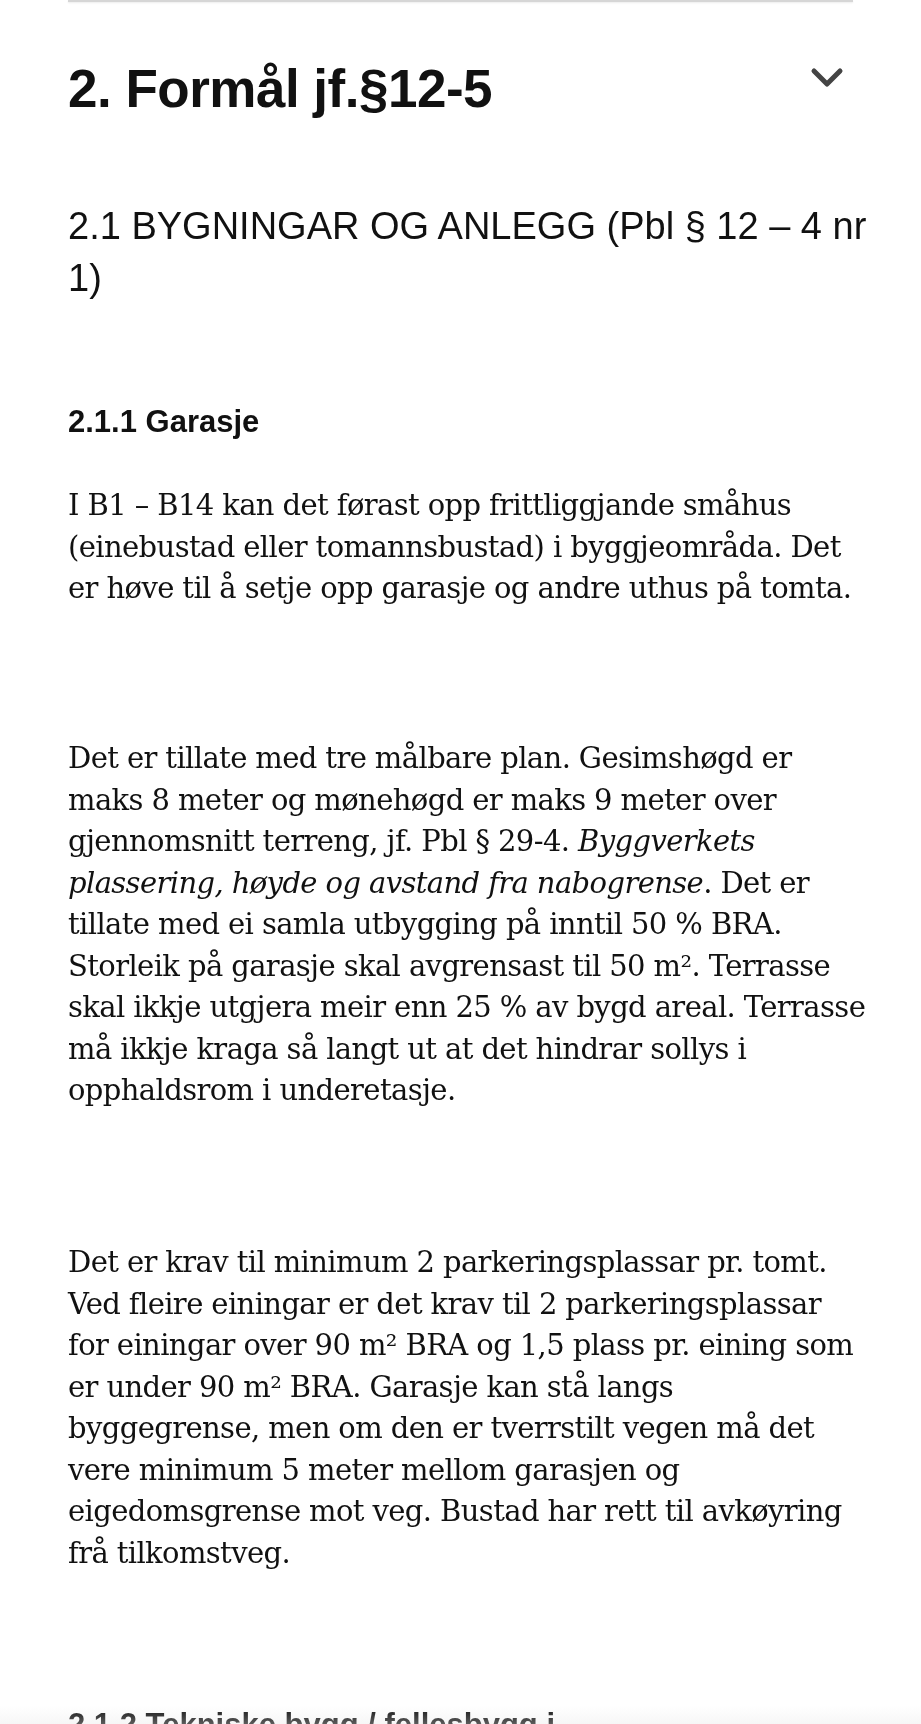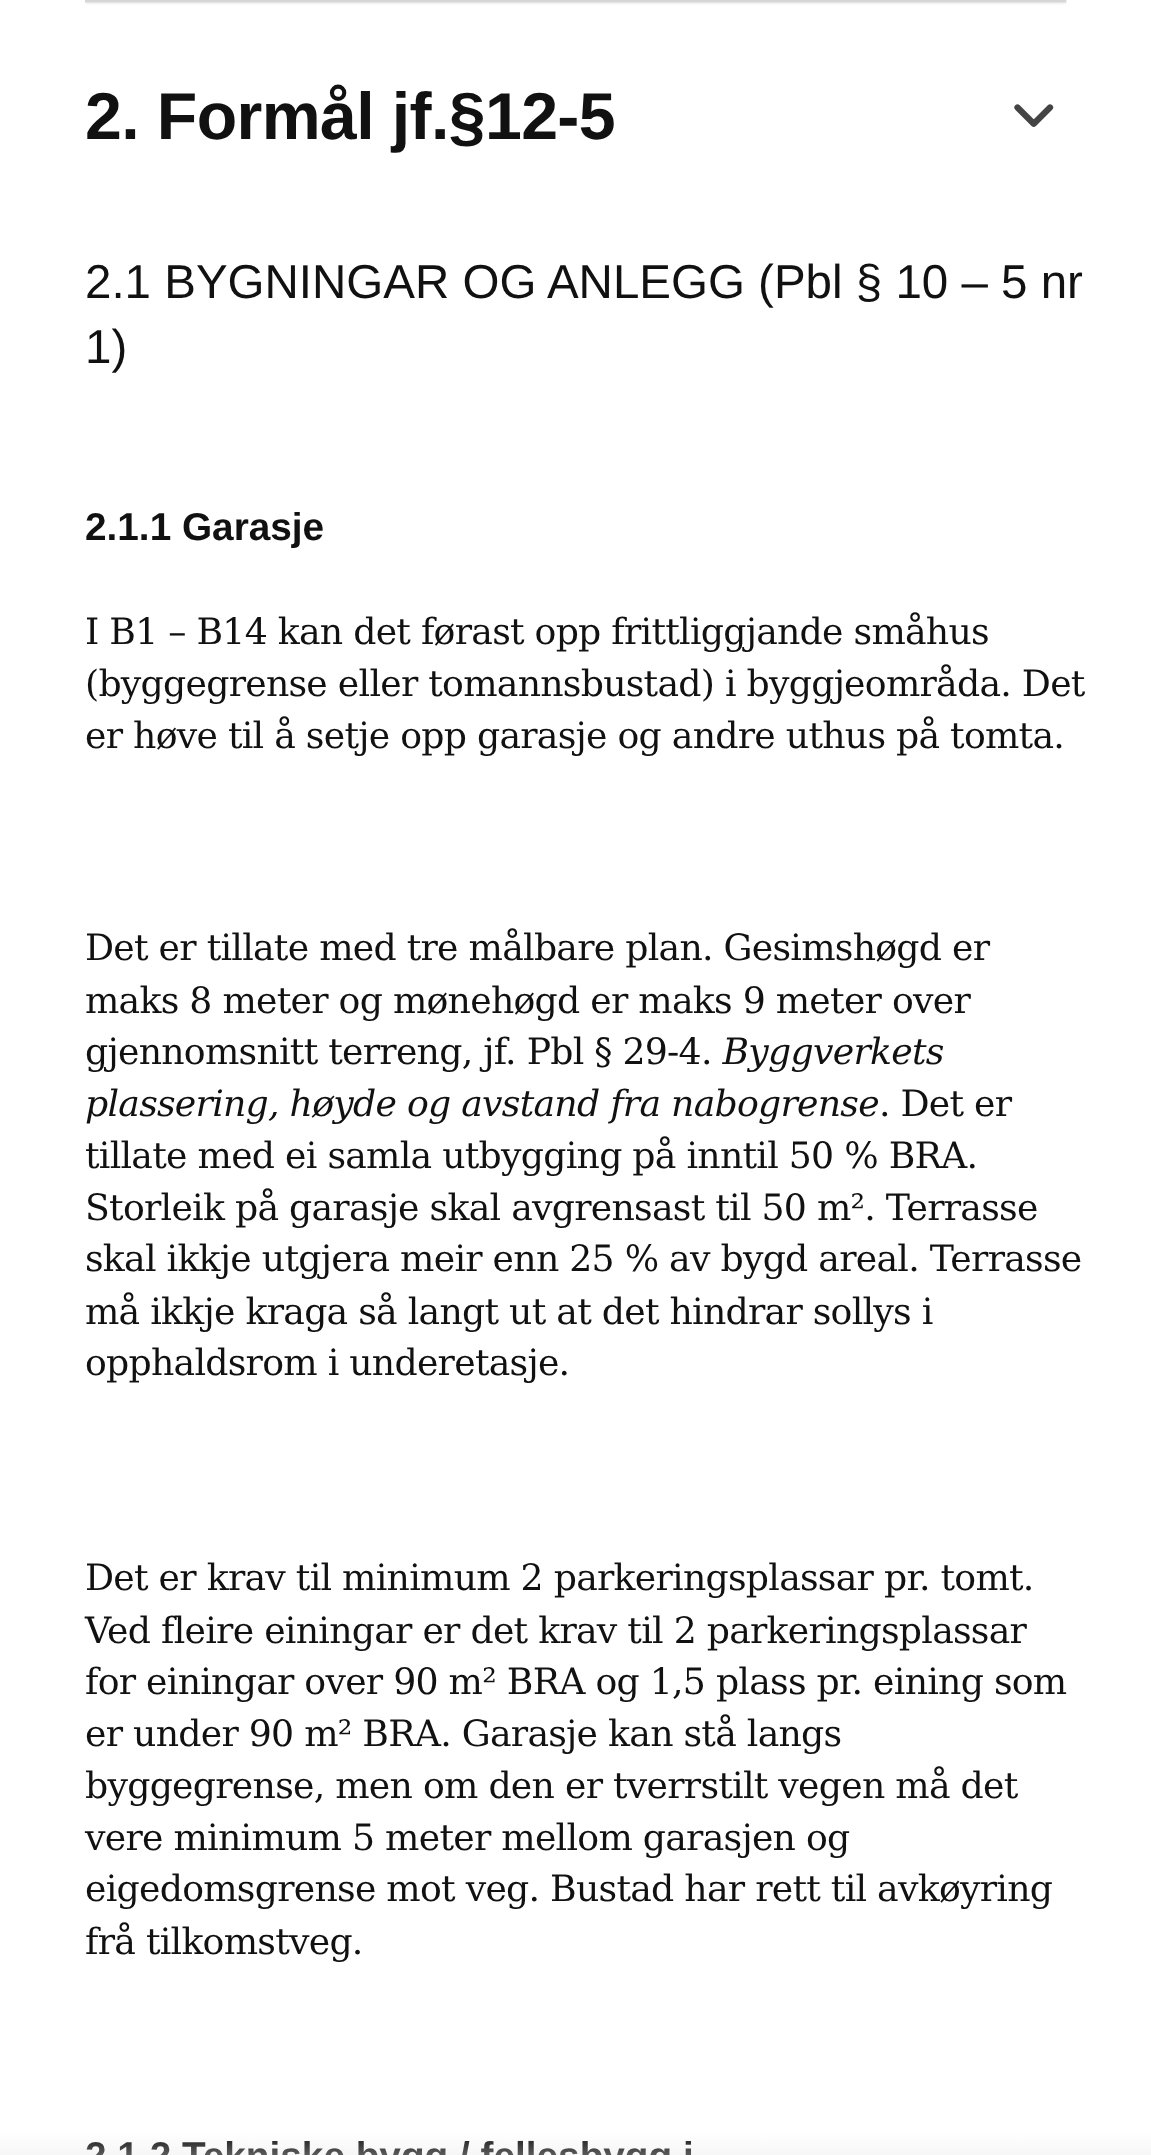--- a/index.html
+++ b/index.html
@@ -1,18 +1,18 @@
 <!DOCTYPE html>
 <html><head>
 <meta charset="utf-8">
 <style>
   html, body { margin: 0; padding: 0; background: #ffffff; }
   body { width: 921px; height: 1724px; overflow: hidden; position: relative; color: #111111; }
   .top-rule { position: absolute; left: 68px; top: 0; width: 785px; height: 2px; background: #d6d6d6; box-shadow: 0 1px 2px rgba(0,0,0,0.08); }
-  .section-header { position: absolute; left: 68px; top: 58px; width: 785px; height: 70px; display: flex; align-items: center; justify-content: space-between; }
+  .section-header { position: absolute; left: 68px; top: 58px; width: 785px; height: 70px; display: flex; justify-content: space-between; }
   .section-title { font-family: "Liberation Sans", sans-serif; font-weight: 700; font-size: 53px; letter-spacing: -0.5px; color: #111; margin: 0; }
   .chevron { width: 40px; height: 40px; display: flex; align-items: center; justify-content: center; margin-right: 6px; cursor: pointer; }
   .subheading { position: absolute; left: 68px; top: 200px; width: 800px; font-family: "Liberation Sans", sans-serif; font-weight: 400; font-size: 38px; line-height: 52px; color: #111; margin: 0; }
   .subsub { position: absolute; left: 68px; top: 404px; font-family: "Liberation Sans", sans-serif; font-weight: 700; font-size: 31px; color: #111; margin: 0; }
   .para { position: absolute; left: 68px; width: 800px; font-family: "DejaVu Serif", serif; font-size: 29px; line-height: 41.5px; color: #111; margin: 0; letter-spacing: -0.6px; }
   .para em { }
   .p1 { top: 485px; }
   .p2 { top: 738px; }
   .p3 { top: 1242px; }
   .next-heading { position: absolute; left: 68px; top: 1707px; font-family: "Liberation Sans", sans-serif; font-weight: 700; font-size: 31px; color: #111; margin: 0; white-space: nowrap; }
@@ -25,24 +25,24 @@
 
 <div class="section-header">
   <h1 class="section-title">2. Formål jf.§12-5</h1>
   <span class="chevron">
     <svg width="36" height="24" viewBox="0 0 36 24">
       <polyline points="5,5 18,18 31,5" fill="none" stroke="#444444" stroke-width="5" stroke-linecap="round" stroke-linejoin="round"></polyline>
     </svg>
   </span>
 </div>
 
-<h2 class="subheading">2.1 BYGNINGAR OG ANLEGG (Pbl § 10 – 5 nr 1)</h2>
+<h2 class="subheading">2.1 BYGNINGAR OG ANLEGG (Pbl § 12 – 4 nr 1)</h2>
 
 <h3 class="subsub">2.1.1 Garasje</h3>
 
-<p class="para p1">I B1 – B14 kan det førast opp frittliggjande småhus (byggegrense eller tomannsbustad) i byggjeområda. Det er høve til å setje opp garasje og andre uthus på tomta.</p>
+<p class="para p1">I B1 – B14 kan det førast opp frittliggjande småhus (einebustad eller tomannsbustad) i byggjeområda. Det er høve til å setje opp garasje og andre uthus på tomta.</p>
 
 <p class="para p2"><span>Det er tillate med tre målbare plan. Gesimshøgd er maks 8 meter og mønehøgd er maks 9 meter over gjennomsnitt terreng, jf. Pbl § 29-4. </span><em>Byggverkets plassering, høyde og avstand fra nabogrense</em><span>. Det er tillate med ei samla utbygging på inntil 50 % BRA. Storleik på garasje skal avgrensast til 50 m². Terrasse skal ikkje utgjera meir enn 25 % av bygd areal. Terrasse må ikkje kraga så langt ut at det hindrar sollys i opphaldsrom i underetasje.</span></p>
 
 <p class="para p3">Det er krav til minimum 2 parkeringsplassar pr. tomt. Ved fleire einingar er det krav til 2 parkeringsplassar for einingar over 90 m² BRA og 1,5 plass pr. eining som er under 90 m² BRA. Garasje kan stå langs byggegrense, men om den er tverrstilt vegen må det vere minimum 5 meter mellom garasjen og eigedomsgrense mot veg. Bustad har rett til avkøyring frå tilkomstveg.</p>
 
 <h3 class="next-heading">2.1.2 Tekniske bygg / fellesbygg i</h3>
 <div class="bottom-fade"></div>
 
 </body></html>

